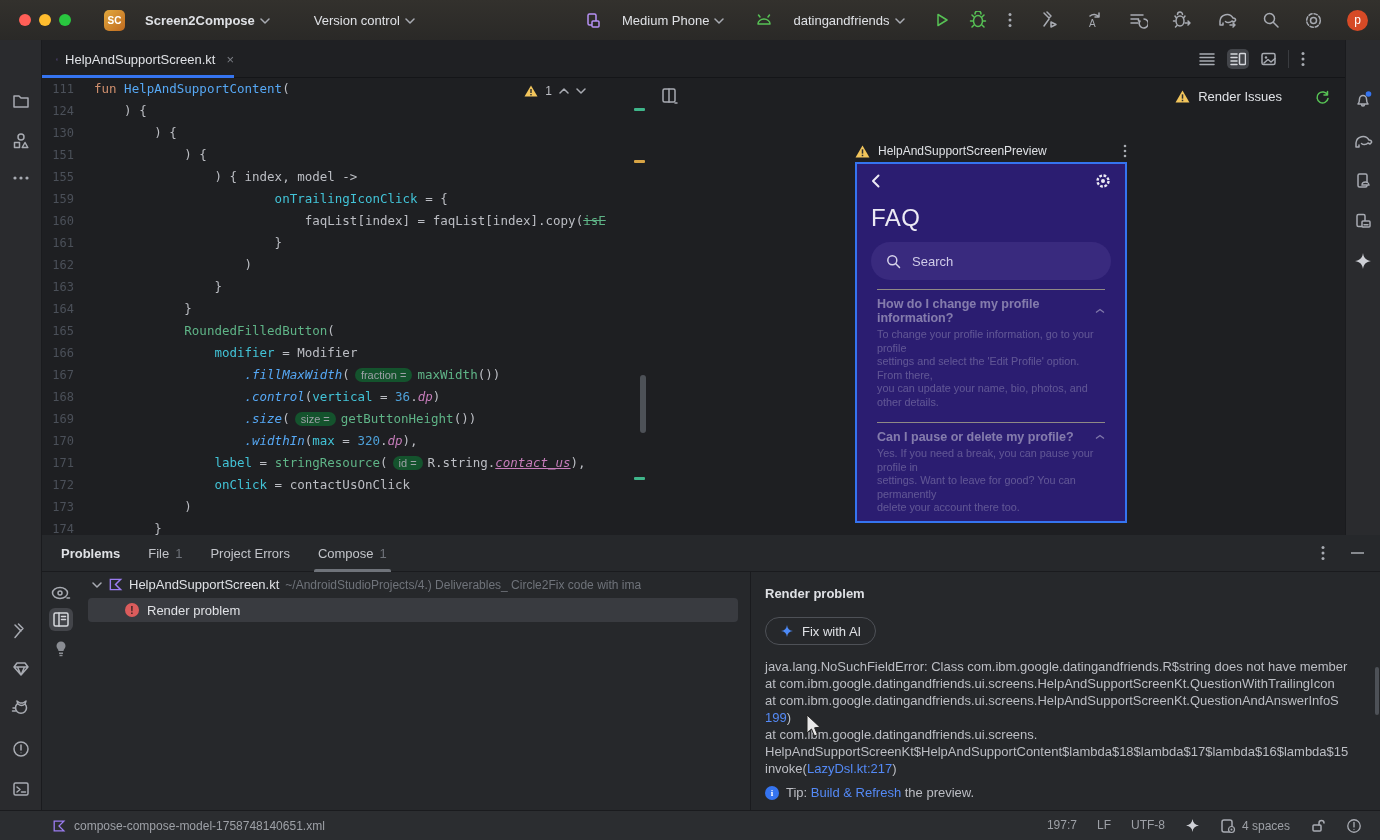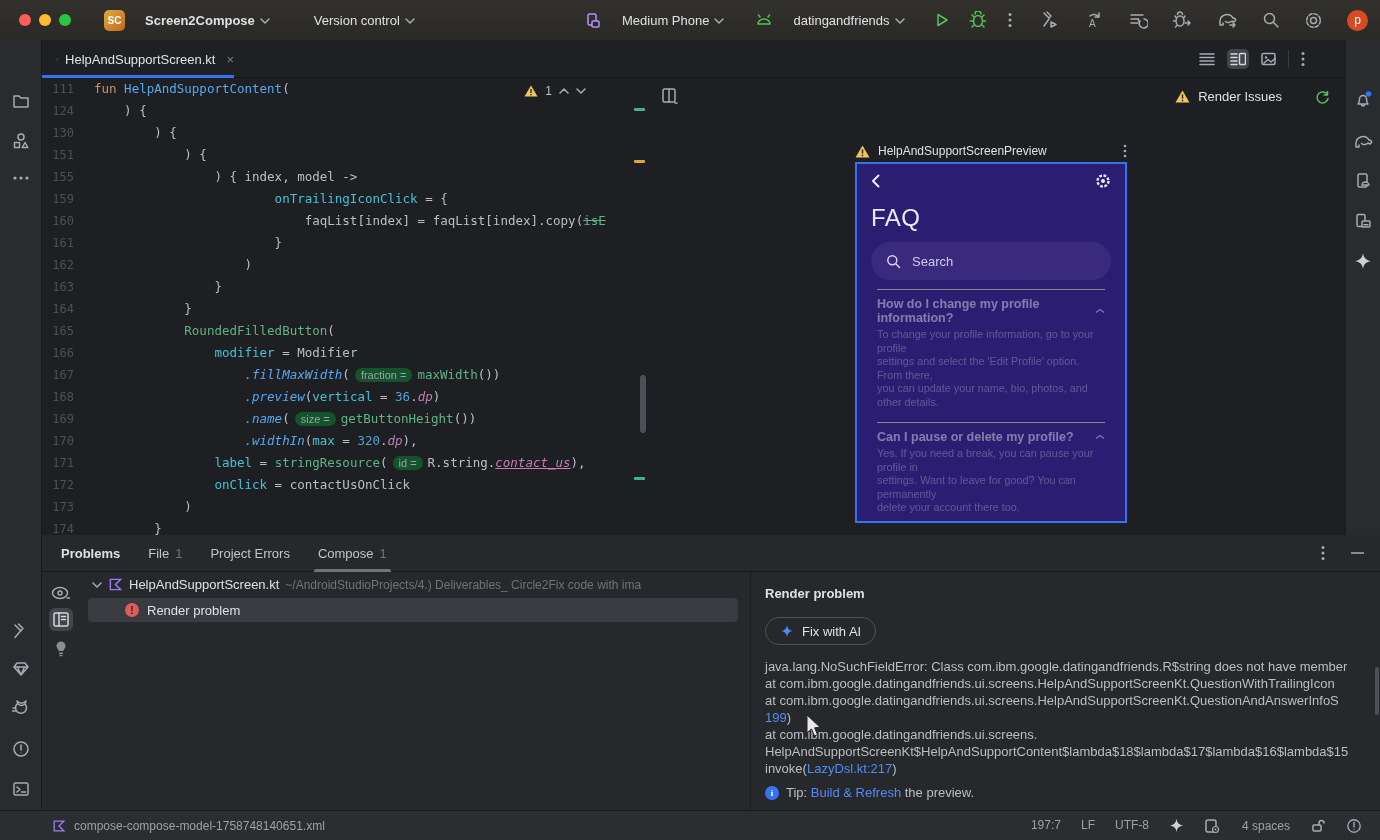--- a/index.html
+++ b/index.html
@@ -364,25 +364,25 @@
       <div class="cl">
         <span class="ln">166</span>
         <span class="code"><span class="tk-named">                modifier</span><span class="tk-t"> = Modifier</span></span>
       </div>
       <div class="cl">
         <span class="ln">167</span>
         <span class="code"><span class="tk-t">                    </span><span class="tk-ext">.fillMaxWidth</span><span class="tk-t">(</span><span class="tk-hint">fraction =</span><span class="tk-call">maxWidth</span><span class="tk-t">())</span></span>
       </div>
       <div class="cl">
         <span class="ln">168</span>
-        <span class="code"><span class="tk-t">                    </span><span class="tk-ext">.preview</span><span class="tk-t">(</span><span class="tk-named">vertical</span><span class="tk-t"> = </span><span class="tk-num">36</span><span class="tk-t">.</span><span class="tk-dp">dp</span><span class="tk-t">)</span></span>
+        <span class="code"><span class="tk-t">                    </span><span class="tk-ext">.control</span><span class="tk-t">(</span><span class="tk-named">vertical</span><span class="tk-t"> = </span><span class="tk-num">36</span><span class="tk-t">.</span><span class="tk-dp">dp</span><span class="tk-t">)</span></span>
       </div>
       <div class="cl">
         <span class="ln">169</span>
-        <span class="code"><span class="tk-t">                    </span><span class="tk-ext">.name</span><span class="tk-t">(</span><span class="tk-hint">size =</span><span class="tk-call">getButtonHeight</span><span class="tk-t">())</span></span>
+        <span class="code"><span class="tk-t">                    </span><span class="tk-ext">.size</span><span class="tk-t">(</span><span class="tk-hint">size =</span><span class="tk-call">getButtonHeight</span><span class="tk-t">())</span></span>
       </div>
       <div class="cl">
         <span class="ln">170</span>
         <span class="code"><span class="tk-t">                    </span><span class="tk-ext">.widthIn</span><span class="tk-t">(</span><span class="tk-named">max</span><span class="tk-t"> = </span><span class="tk-num">320</span><span class="tk-t">.</span><span class="tk-dp">dp</span><span class="tk-t">),</span></span>
       </div>
       <div class="cl">
         <span class="ln">171</span>
         <span class="code"><span class="tk-named">                label</span><span class="tk-t"> = </span><span class="tk-call">stringResource</span><span class="tk-t">(</span><span class="tk-hint">id =</span><span class="tk-t">R.string.</span><span class="tk-res">contact_us</span><span class="tk-t">),</span></span>
       </div>
       <div class="cl">
@@ -601,21 +601,21 @@
       </svg>
     <span>compose-compose-model-1758748140651.xml</span>
   </div>
   <div id="sb-right">
     <span>197:7</span>
     <span>LF</span>
     <span>UTF-8</span>
     <svg width="15" height="15" viewBox="0 0 14 14">
         <path d="M7 0 C7.4 3.6 9.4 5.6 13 6 C9.4 6.4 7.4 8.4 7 12 C6.6 8.4 4.6 6.4 1 6 C4.6 5.6 6.6 3.6 7 0 Z" fill="#ced0d6" transform="translate(0,1)"></path>
       </svg>
-    <span style="display:flex;align-items:center;gap:22px">
+    <span style="display:flex;align-items:center;gap:6px">
       <svg width="16" height="16" viewBox="0 0 16 16">
           <rect x="2" y="2" width="10" height="12" rx="2" class="ic" stroke-width="1.3"></rect>
           <circle cx="11.5" cy="11.5" r="3" style="fill:#2b2d30;stroke:#a8abb2;stroke-width:1.2"></circle>
           <circle cx="11.5" cy="11.5" r="1" fill="#a8abb2"></circle>
         </svg>
       <span>4 spaces</span>
     </span>
     <svg width="16" height="16" viewBox="0 0 16 16">
         <rect x="3" y="7" width="8" height="6" rx="1" class="ic" stroke-width="1.3"></rect>
         <path d="M9 7 V5 a2.5 2.5 0 0 1 5 0" class="ic" stroke-width="1.3"></path>

